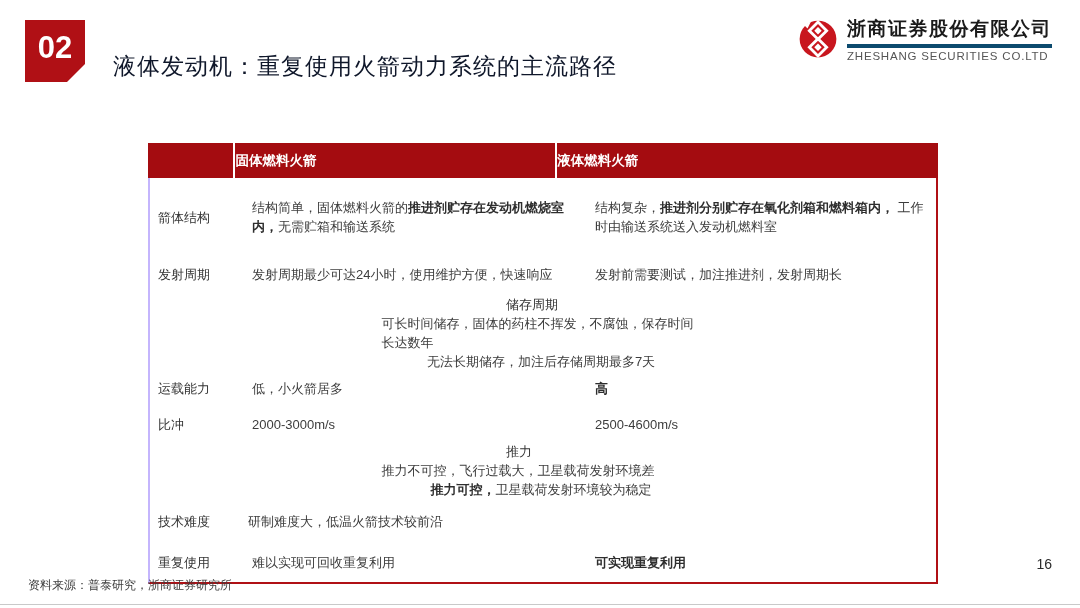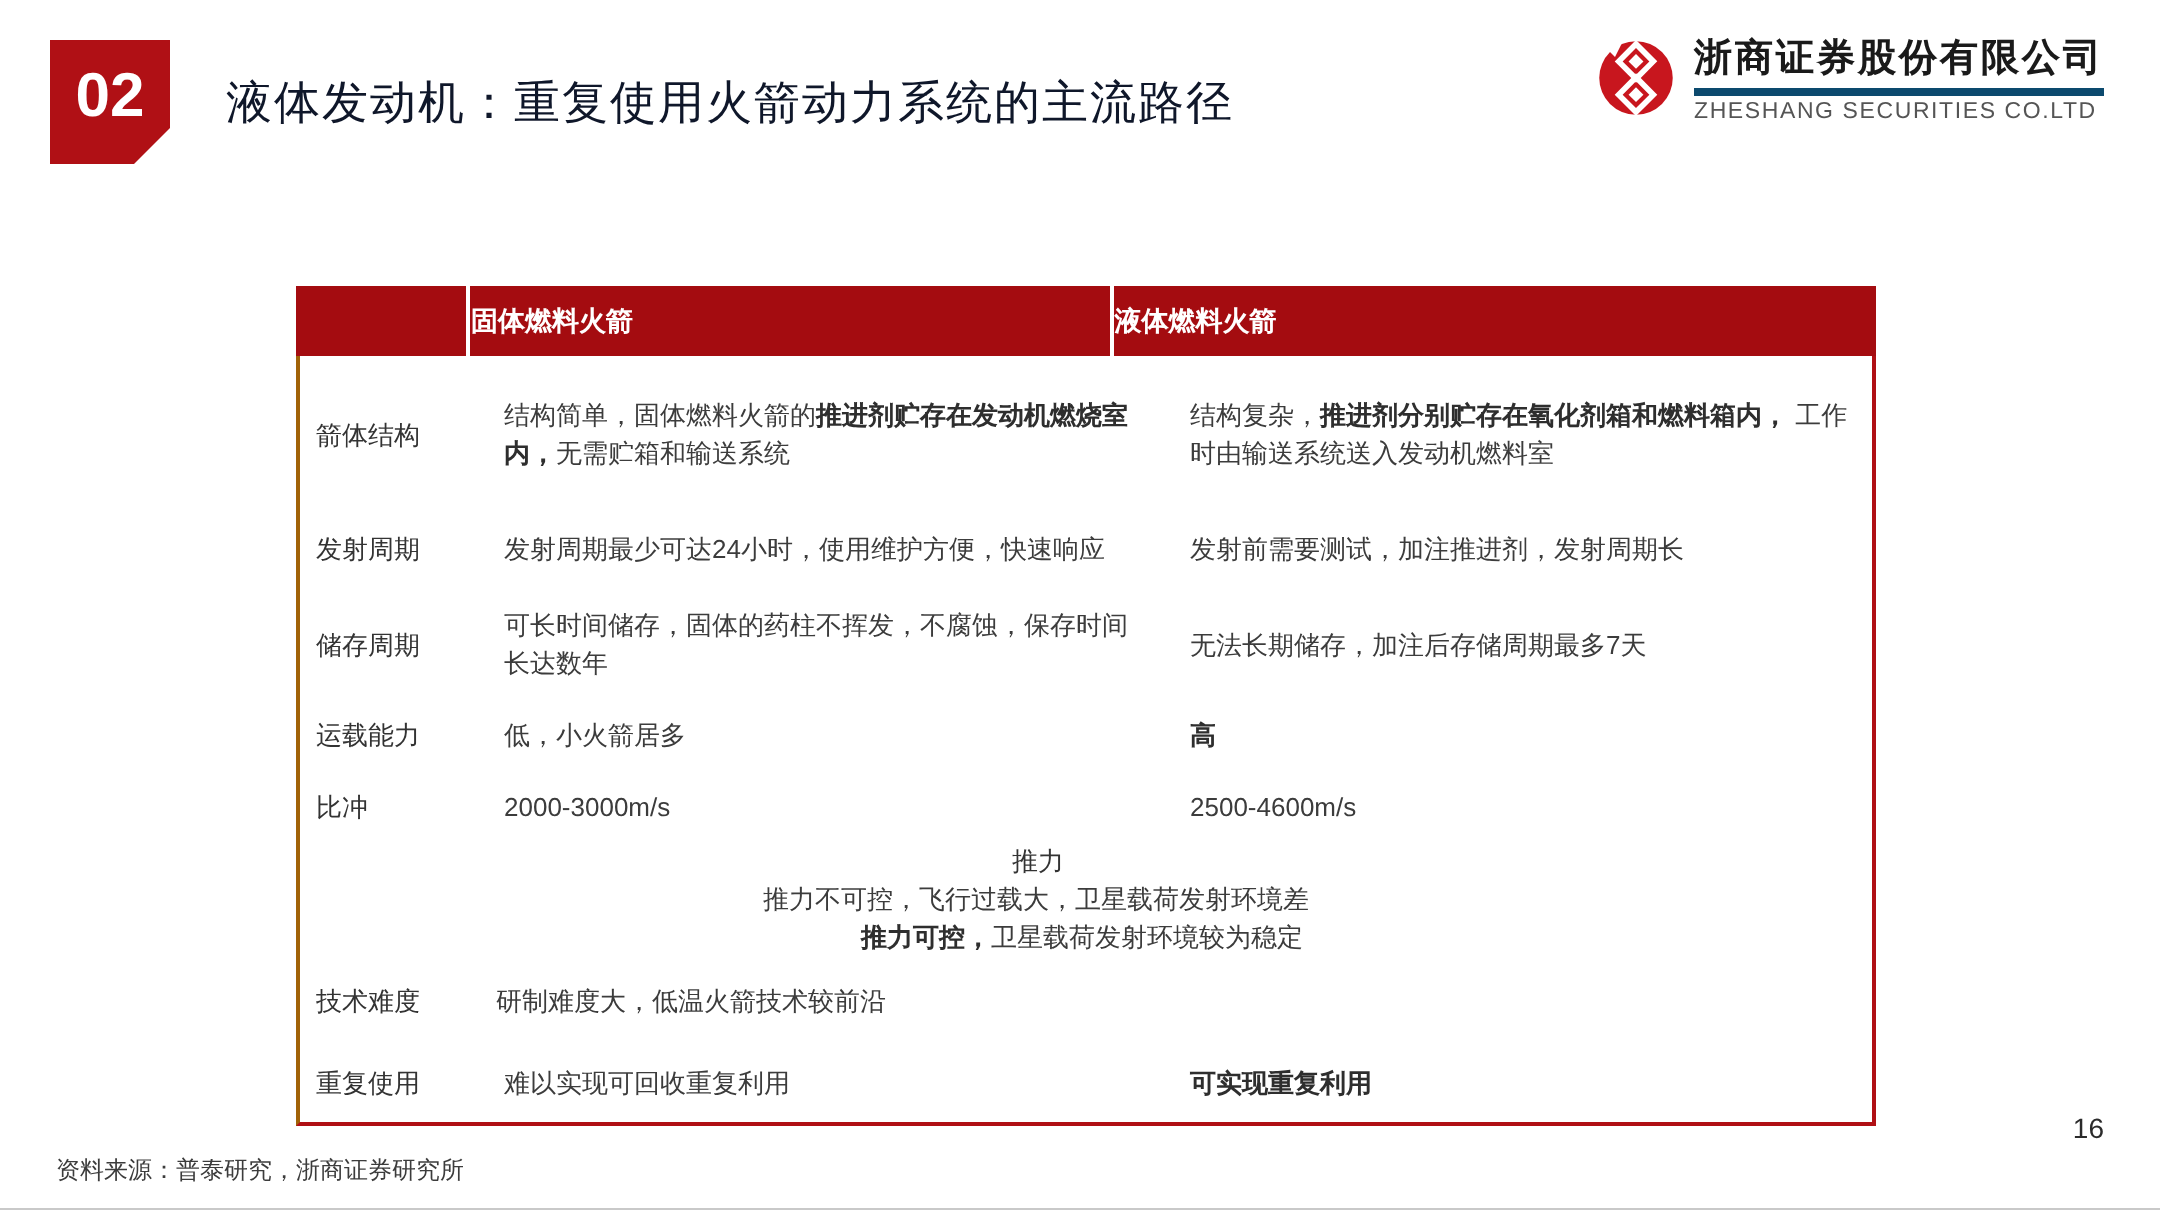--- a/index.html
+++ b/index.html
@@ -7,21 +7,21 @@
   .page {
     position: relative;
     width: 1080px;
     height: 608px;
     background: #ffffff;
     font-family: "Liberation Sans", "DejaVu Sans", sans-serif;
     overflow: hidden;
   }
 
   
-  .header { position: absolute; left: 25px; top: 20px; display: flex; align-items: center; gap: 28px; }
+  .header { position: absolute; left: 25px; top: 20px; display: flex; align-items: flex-end; gap: 28px; }
   .badge {
     width: 60px; height: 62px;
     background: #B01015;
     color: #ffffff;
     font-size: 31px; font-weight: bold;
     display: flex; align-items: center; justify-content: center;
     clip-path: polygon(0 0, 100% 0, 100% calc(100% - 18px), calc(100% - 18px) 100%, 0 100%);
     padding-bottom: 6px;
   }
   .page-title {
@@ -54,29 +54,29 @@
     font-size: 13.5px; font-weight: bold;
     display: flex; align-items: center;
     padding-left: 0;
   }
   .t-head .h-cell.c1 { width: 92px; padding-left: 8px; }
   .t-head .h-cell.c2 { width: 349px; border-left: 2px solid #ffffff; }
   .t-head .h-cell.c3 { width: 415px; border-left: 2px solid #ffffff; }
 
   .t-body {
     width: 790px;
-    border-left: 2px solid #a16207;
+    border-left: 2px solid #c4b5fd;
     border-right: 2px solid #B01015;
     border-bottom: 2px solid #B01015;
     padding-top: 4px;
   }
   .t-row { display: flex; align-items: center; }
   .t-row:nth-child(1) { min-height: 72px; }
   .t-row:nth-child(2) { min-height: 42px; }
-  .t-row:nth-child(3) { min-height: 54px; }
+  .t-row:nth-child(3) { min-height: 54px; flex-direction: column; }
   .t-row:nth-child(4) { min-height: 36px; }
   .t-row:nth-child(5) { min-height: 36px; }
   .t-row:nth-child(6) { min-height: 46px; flex-direction: column; }
   .t-row:nth-child(7) { min-height: 46px; }
   .t-row:nth-child(8) { min-height: 36px; }
   .cell { font-size: 13px; line-height: 1.45; color: #3c3c3c; }
   .cell.label { width: 90px; padding-left: 8px; color: #333333; align-self: center; }
   .cell.solid { width: 347px; padding: 0 22px 0 12px; }
   .cell.liquid { flex: 1; padding: 0 12px 0 8px; }
   .cell .b { font-weight: bold; color: #2e2e2e; }

